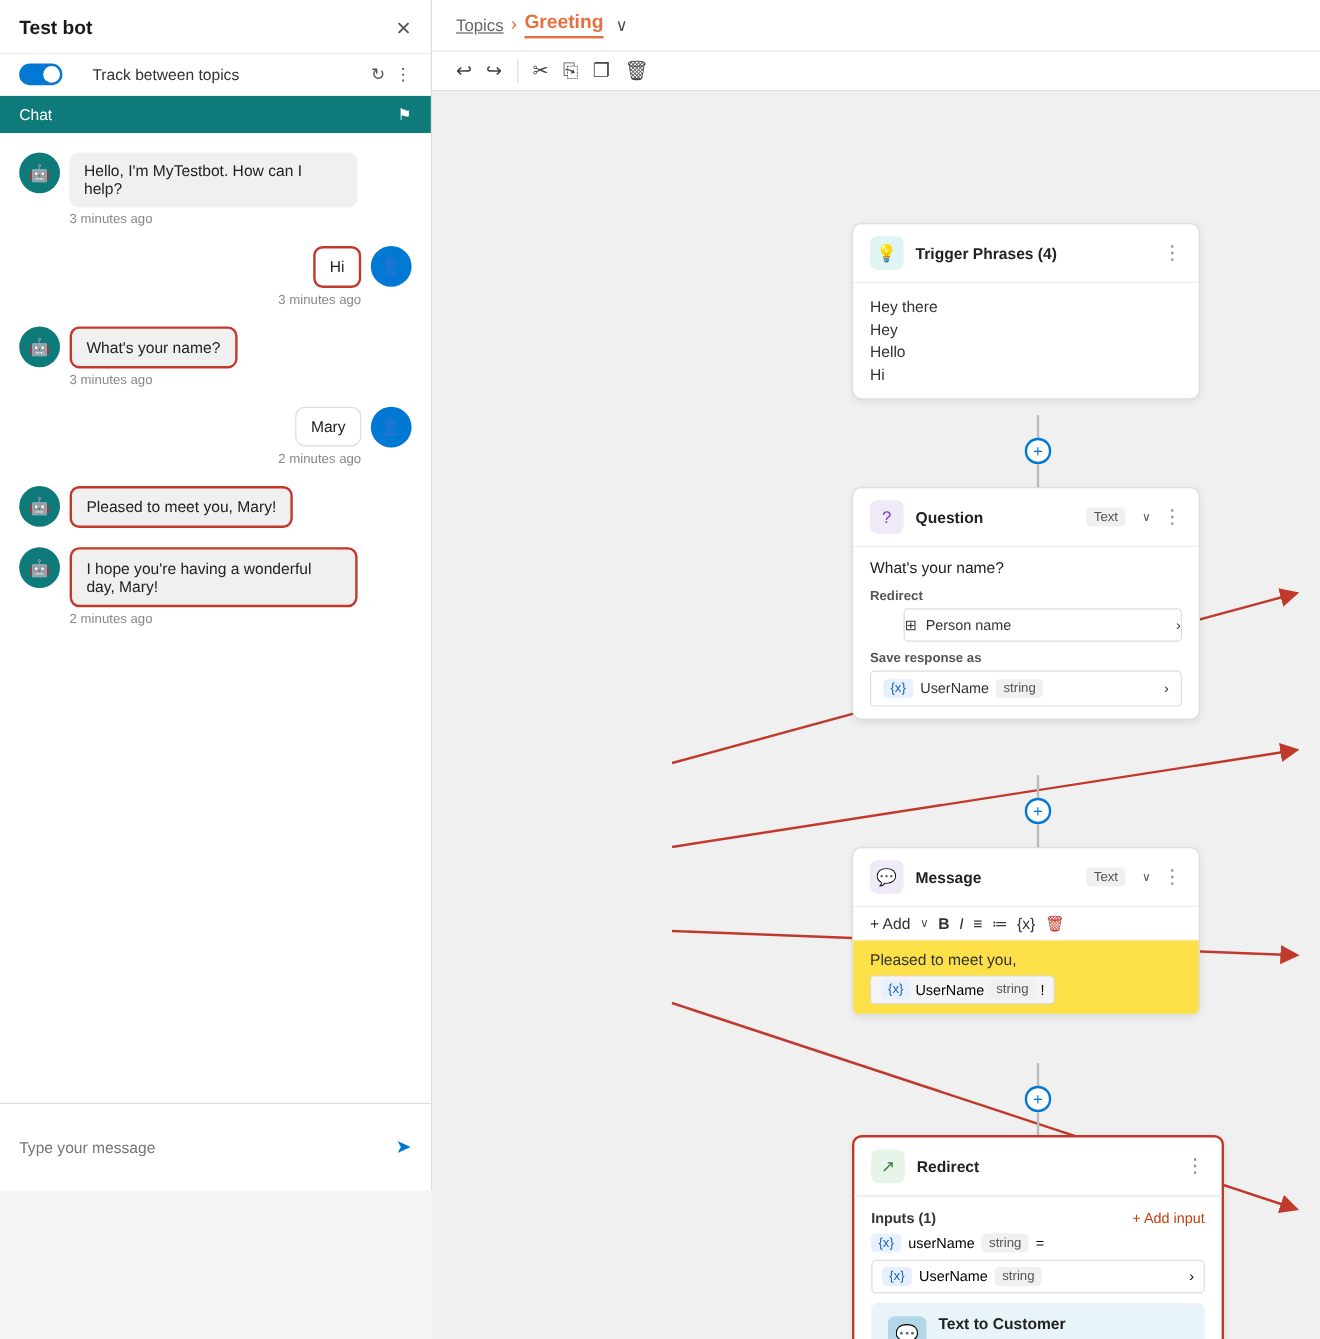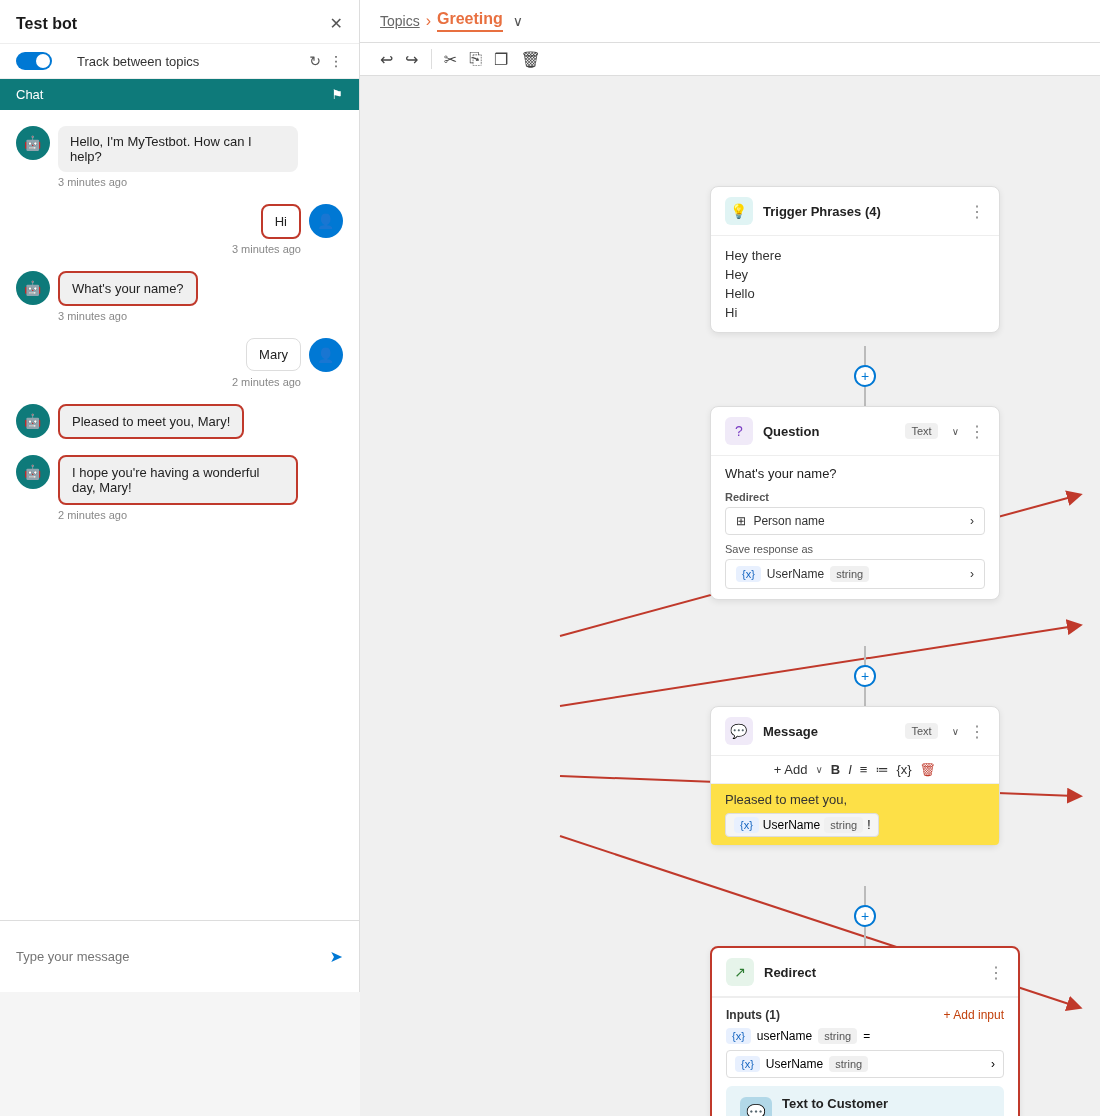--- a/index.html
+++ b/index.html
@@ -248,29 +248,30 @@
     .card-body { padding: 10px 14px; font-size: 13px; color: #333; }
     .phrase-list { list-style: none; padding: 0; margin: 0; }
     .phrase-list li { padding: 2px 0; font-size: 13px; color: #333; }
 
     
     .question-text { font-size: 13px; color: #222; margin-bottom: 10px; }
     .identify-label { font-size: 11px; font-weight: 600; color: #555; margin-bottom: 4px; }
     .identify-box {
       border: 1px solid #ddd;
       border-radius: 4px;
-      padding: 6px 10px;
+      padding: 6px 0;
       font-size: 12px;
       color: #333;
       display: flex;
       align-items: center;
       justify-content: space-between;
       margin-bottom: 8px;
-    }
-    .save-label { font-size: 11px; font-weight: 400; color: #555; margin-bottom: 4px; }
+      margin-left: 28px;
+    }
+    .save-label { font-size: 11px; font-weight: 700; color: #555; margin-bottom: 4px; }
     .var-box {
       border: 1px solid #ddd;
       border-radius: 4px;
       padding: 6px 10px;
       font-size: 12px;
       color: #333;
       display: flex;
       align-items: center;
       gap: 6px;
       justify-content: space-between;
@@ -291,21 +292,20 @@
     }
 
     
     .msg-toolbar {
       display: flex;
       align-items: center;
       gap: 8px;
       padding: 6px 14px;
       border-bottom: 1px solid #eee;
       font-size: 13px;
-      justify-content: center;
     }
     .msg-btn { font-size: 13px; color: #333; cursor: pointer; }
     .msg-bold { font-weight: 700; }
     .msg-italic { font-style: italic; }
     .msg-content {
       padding: 8px 14px;
       background: #fde047;
       border-radius: 0 0 4px 4px;
     }
     .msg-text { font-size: 13px; color: #333; margin-bottom: 6px; }

